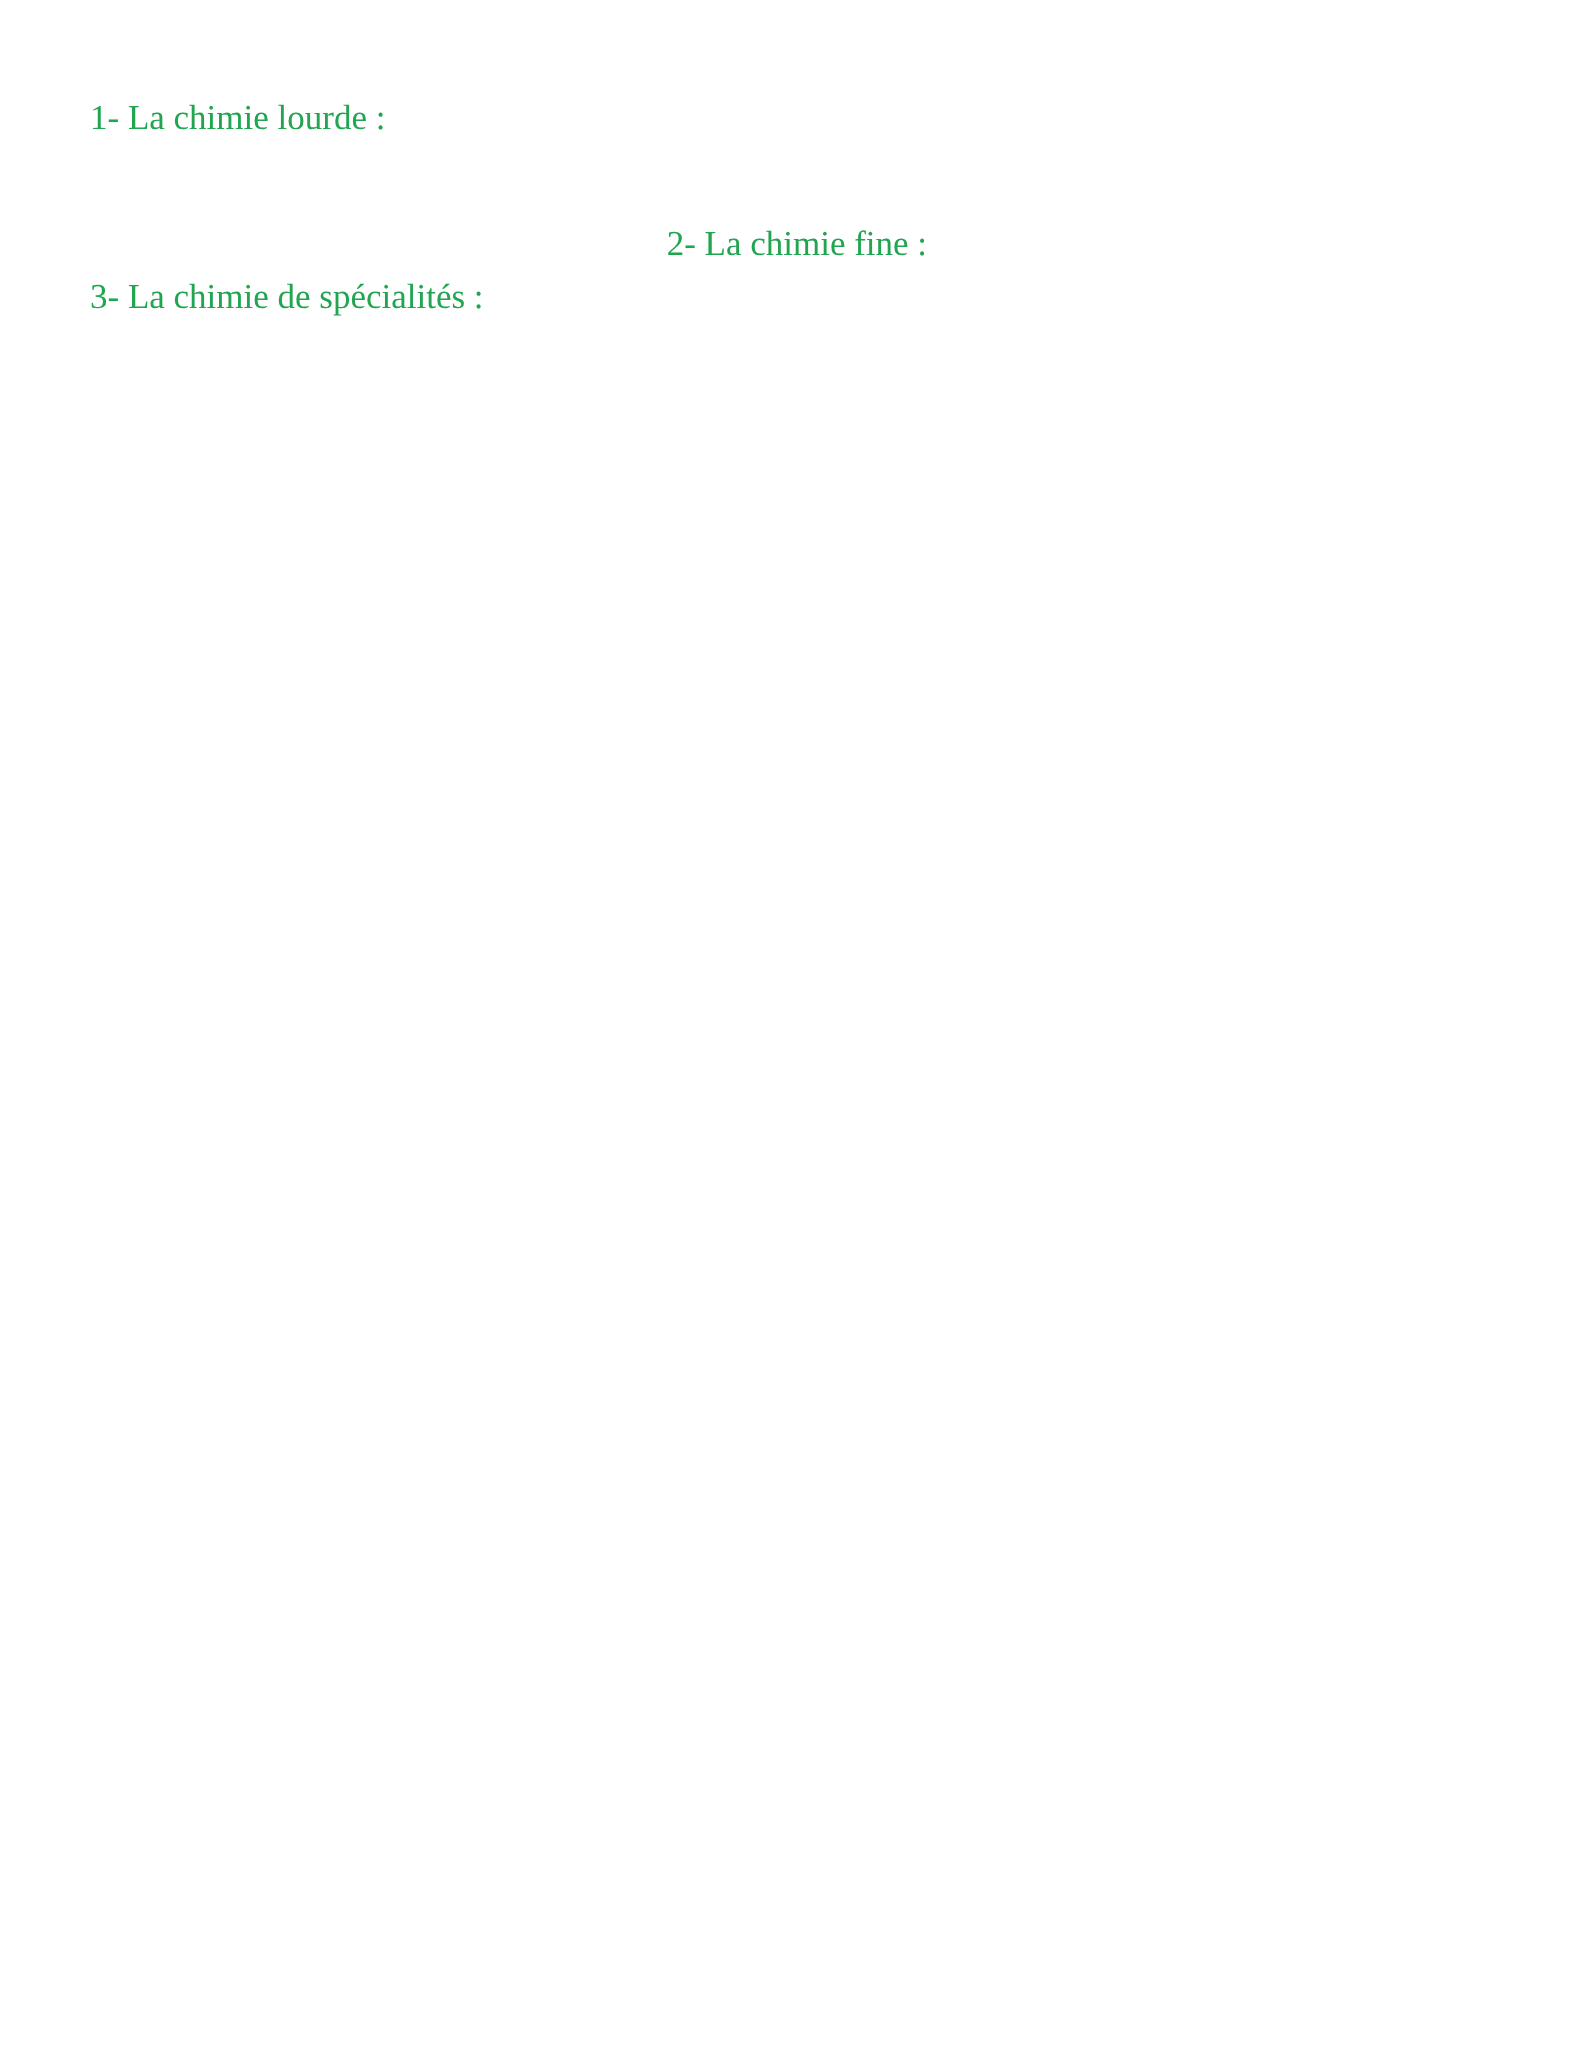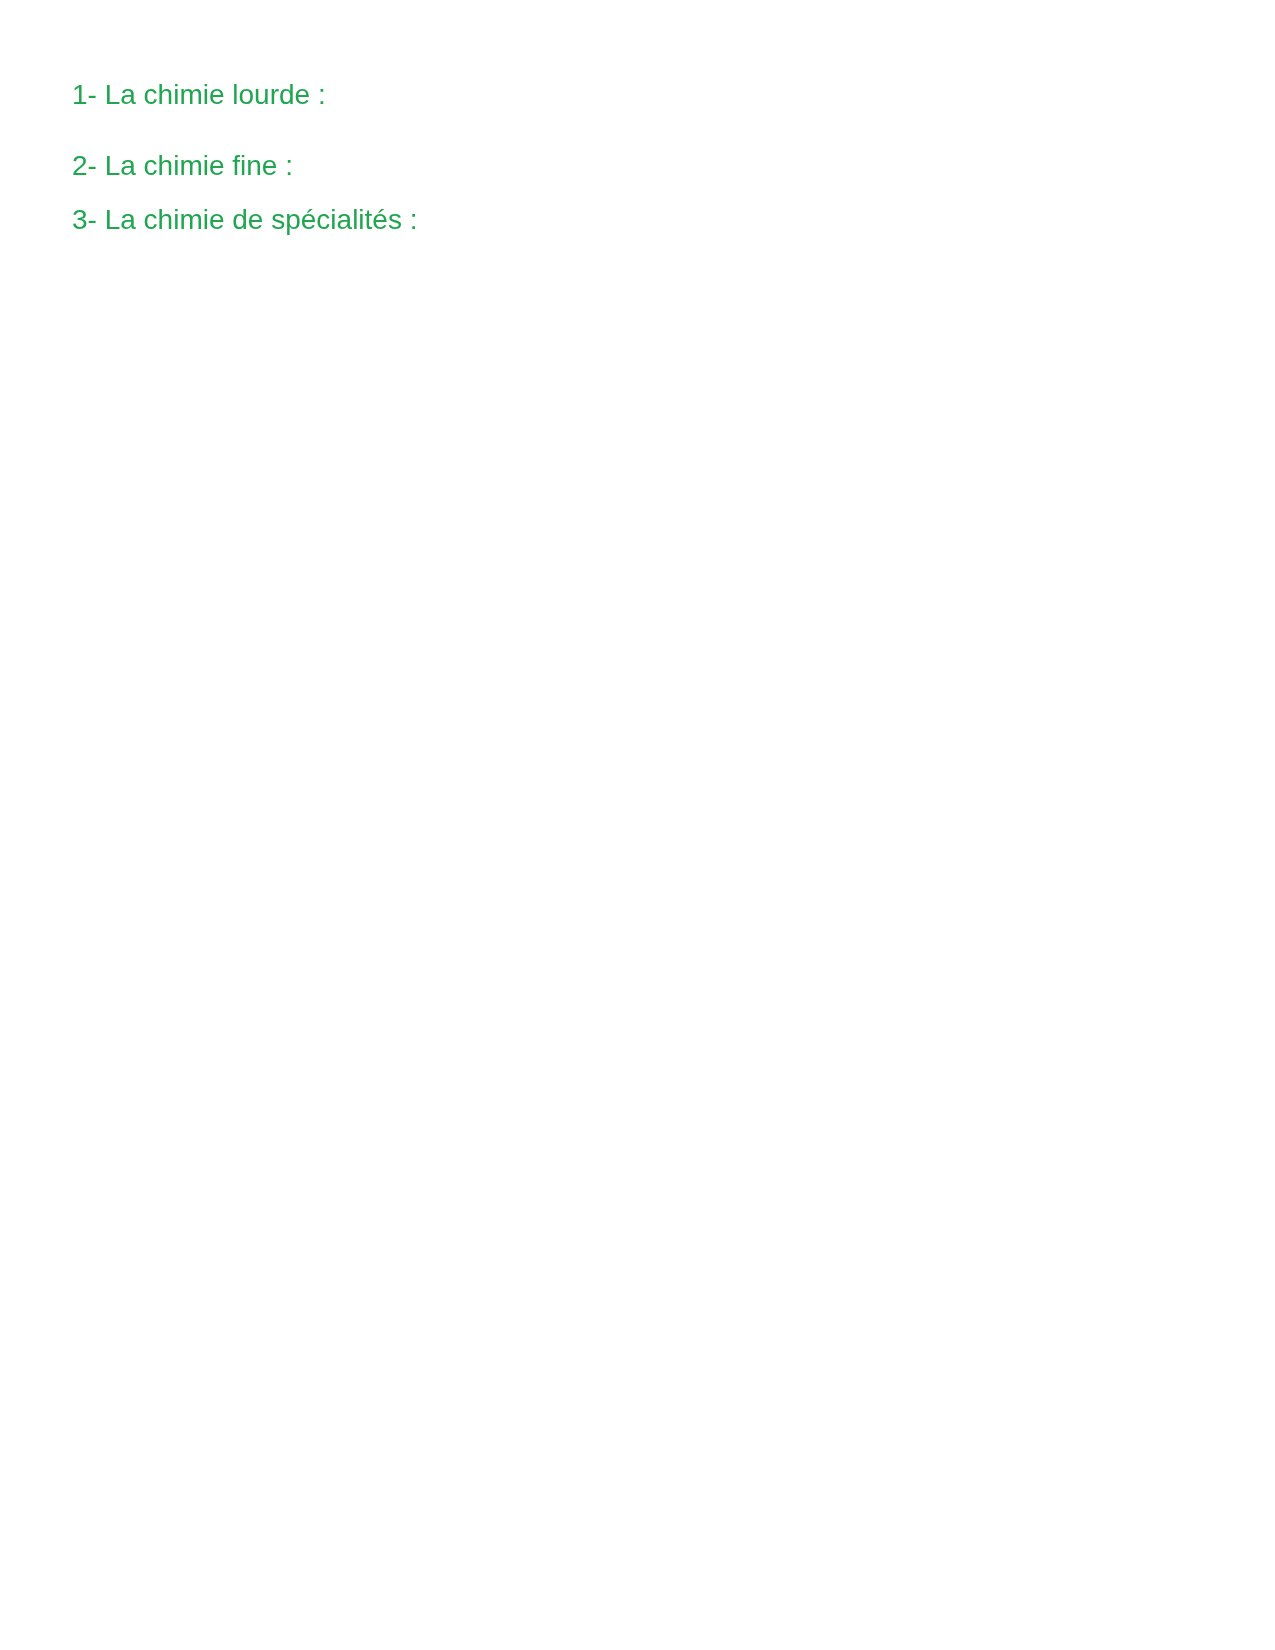--- a/index.html
+++ b/index.html
@@ -2,21 +2,21 @@
 <html><head>
 <meta charset="utf-8">
 <style>
   * { margin: 0; padding: 0; box-sizing: border-box; }
   html, body { background: #ffffff; }
   .page {
     position: relative;
     width: 1275px;
     height: 1242px;
     background: #ffffff;
-    font-family: Liberation Sans, sans-serif;
+    font-family: Liberation Serif, serif;
     overflow: hidden;
   }
   .content {
     position: absolute;
     top: 78px;
     left: 72px;
     right: 72px;
   }
   .section-heading {
     font-size: 28px;
@@ -25,23 +25,23 @@
     color: #21a551;
   }
   .section-body {
     font-size: 24px;
     line-height: 43px;
     font-weight: 400;
     color: #3b3b3b;
     white-space: pre-line;
   }
   .body-1 { margin-top: 48px; }
-  .heading-2 { margin-top: 37px; }
+  .heading-2 { margin-top: 67px; text-align: center; }
   .body-2 { margin-top: 46px; }
-  .heading-3 { margin-top: 20px; }
+  .heading-3 { margin-top: 8px; }
   .body-3 { margin-top: 35px; }
 
   .footer-bar {
     position: absolute;
     left: 75px;
     top: 1481px;
     width: 1126px;
     height: 14px;
     background: #5b9bd5;
     border-bottom: 2px solid #bdd5ec;

